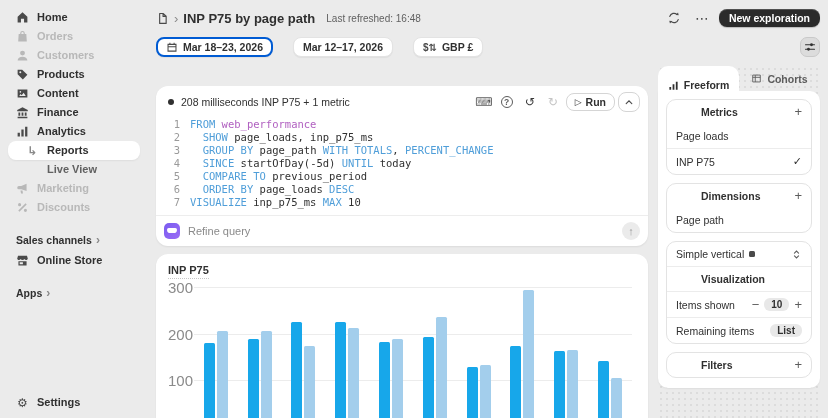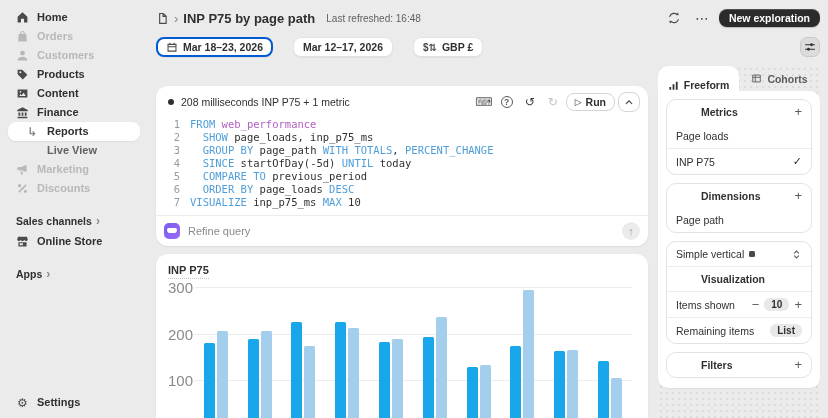--- a/index.html
+++ b/index.html
@@ -143,20 +143,28 @@
         <span>Content</span>
       </div>
       <div class="nav-item">
         <span class="icon">
           <svg width="13" height="13" viewBox="0 0 16 16" fill="currentColor">
             <path d="M8 1.5 14.5 4.8v1.7h-13V4.8zM3 8h2.2v4H3zM6.9 8h2.2v4H6.9zM10.8 8H13v4h-2.2zM2 13.2h12V15H2z"></path>
           </svg>
         </span>
         <span>Finance</span>
       </div>
+      <div class="nav-item">
+        <span class="icon">
+          <svg width="13" height="13" viewBox="0 0 16 16" fill="currentColor">
+            <path d="M2 9.5h2.8V14H2zM6.6 5.5h2.8V14H6.6zM11.2 2H14v12h-2.8z"></path>
+          </svg>
+        </span>
+        <span>Analytics</span>
+      </div>
       <div class="nav-item selected sub">
         <span class="icon char-ic" style="color: rgb(138, 138, 138);">↳</span>
         <span>Reports</span>
       </div>
       <div class="nav-item subplain">
         <span>Live View</span>
       </div>
       <div class="nav-item disabled">
         <span class="icon">
           <svg width="13" height="13" viewBox="0 0 16 16" fill="currentColor">

